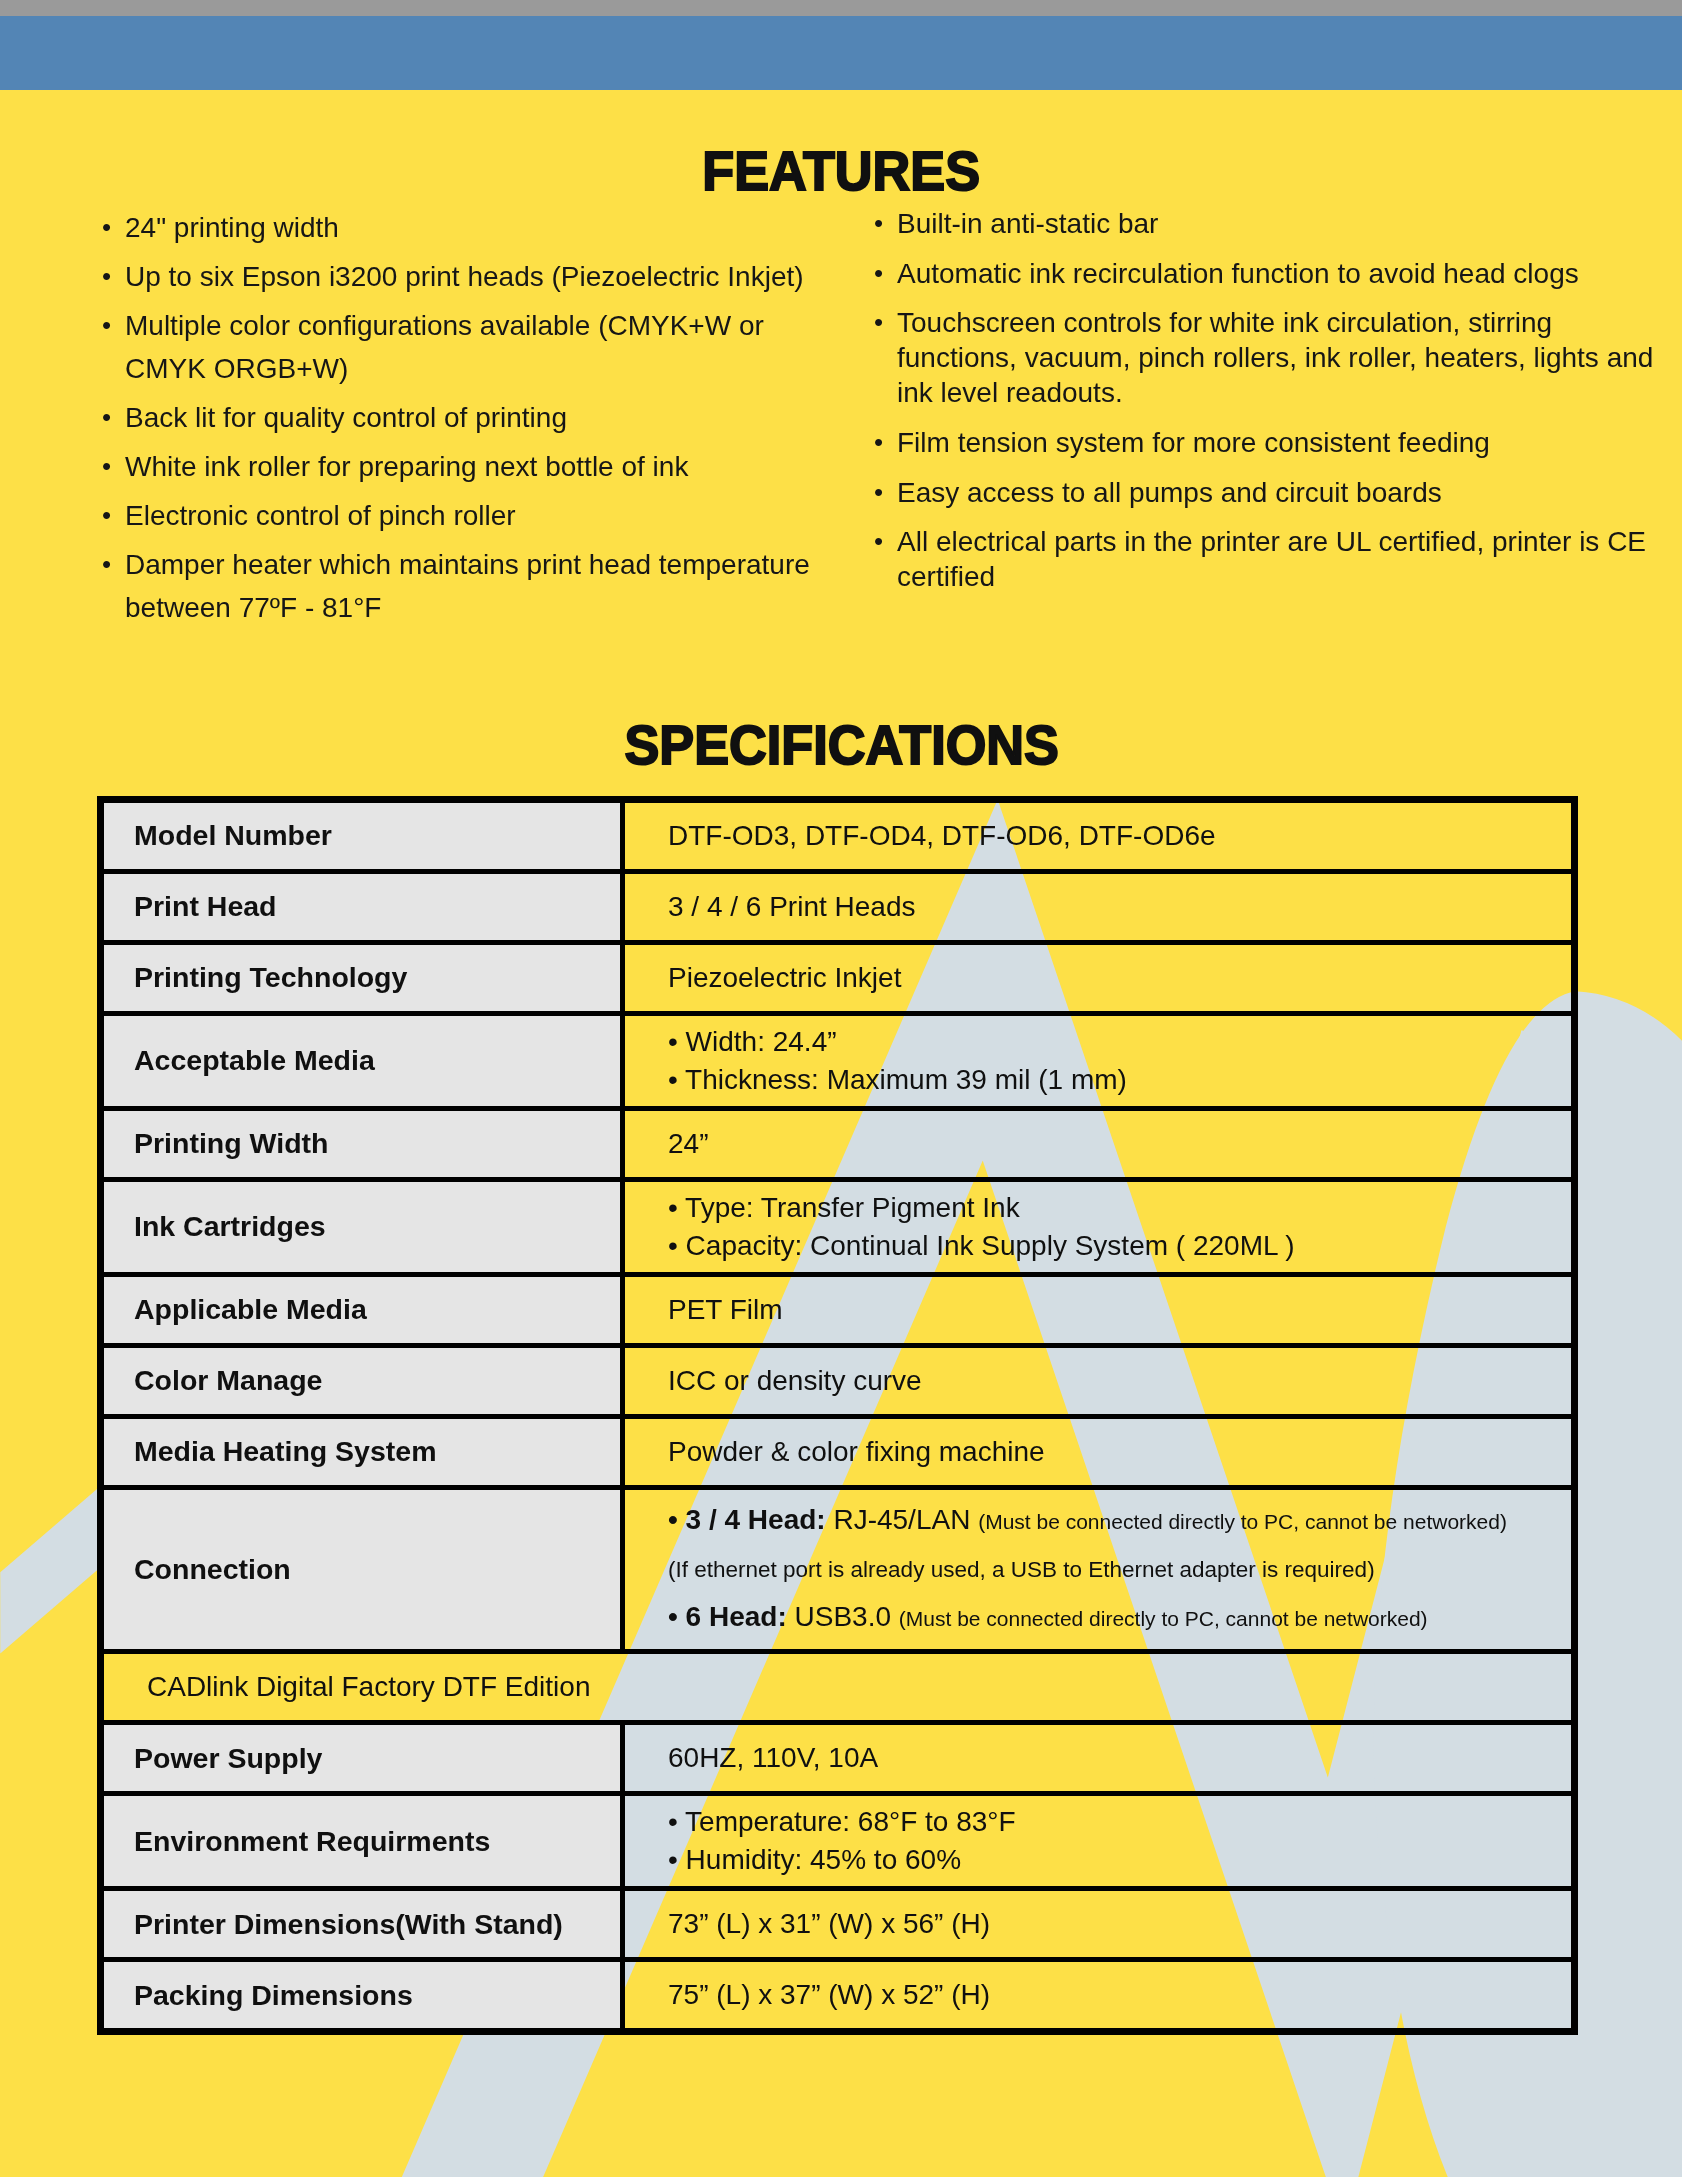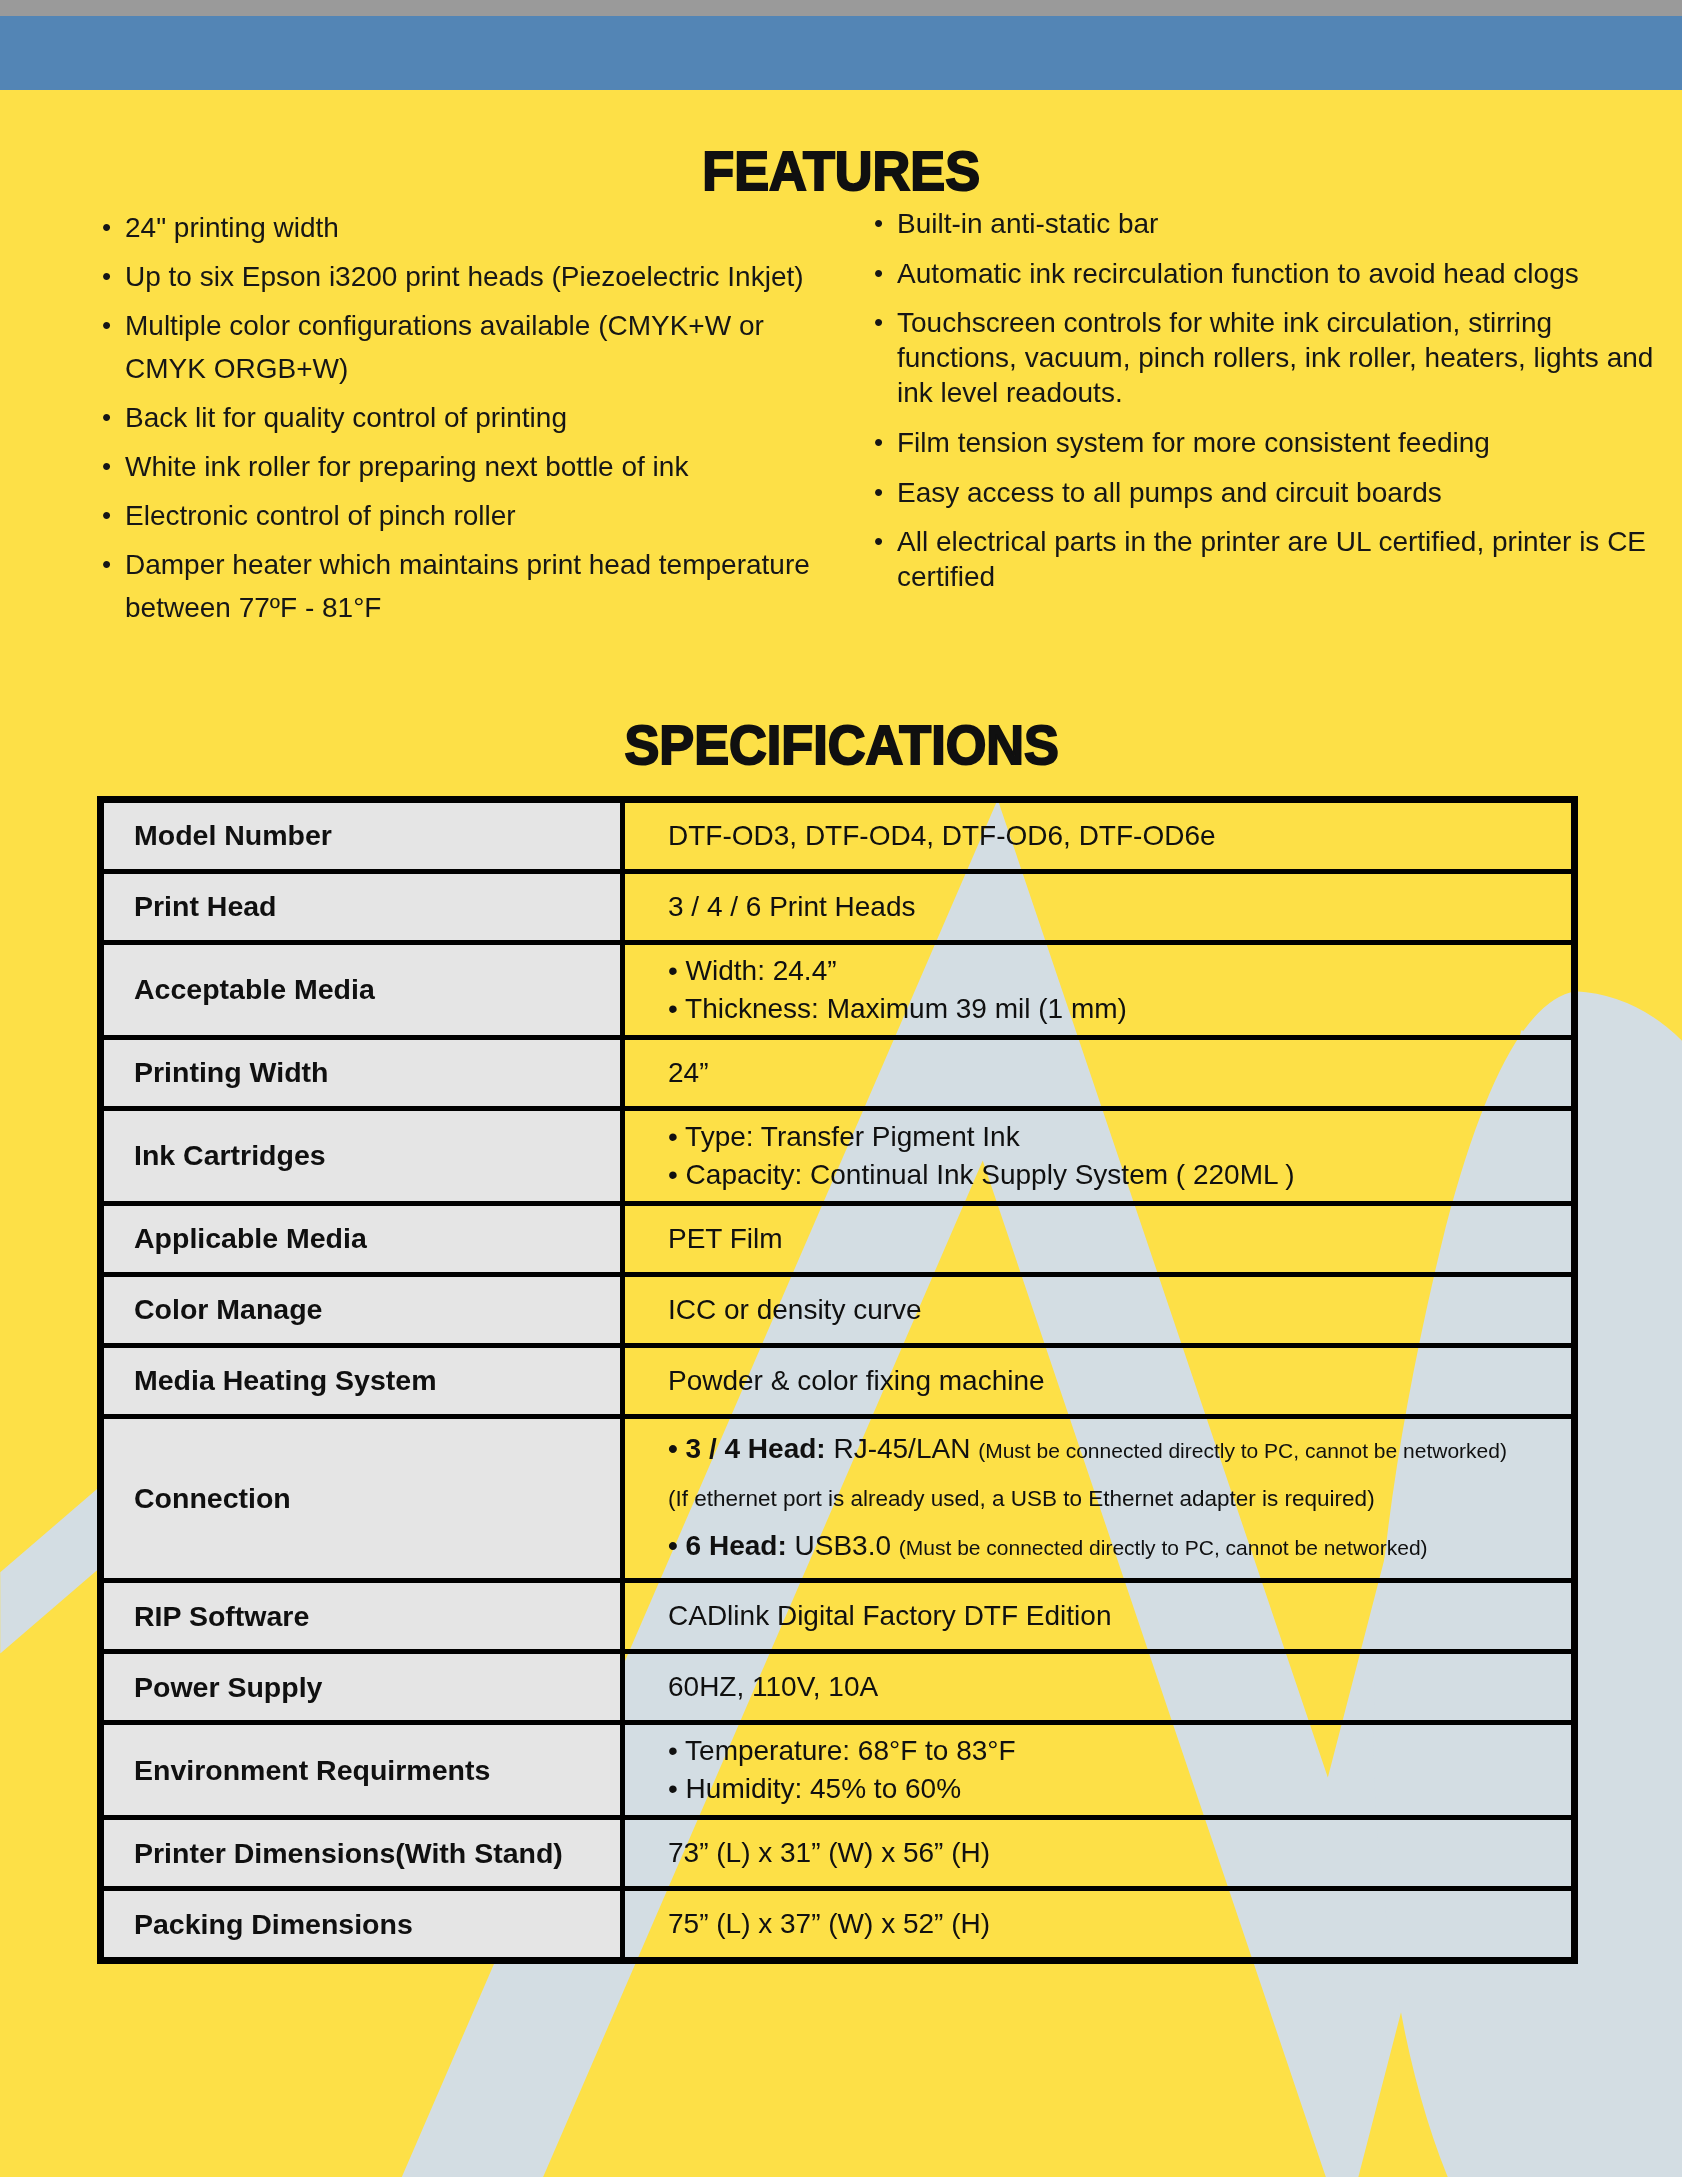--- a/index.html
+++ b/index.html
@@ -148,20 +148,26 @@
             <div class="vline"><span>DTF-OD3, DTF-OD4, DTF-OD6, DTF-OD6e</span></div>
           </div>
         </div>
         <div class="spec-row">
           <div class="label-cell">Print Head</div>
           <div class="value-cell">
             <div class="vline"><span>3 / 4 / 6 Print Heads</span></div>
           </div>
         </div>
         <div class="spec-row">
+          <div class="label-cell">Printing Technology</div>
+          <div class="value-cell">
+            <div class="vline"><span>Piezoelectric Inkjet</span></div>
+          </div>
+        </div>
+        <div class="spec-row">
           <div class="label-cell">Acceptable Media</div>
           <div class="value-cell">
             <div class="vline"><span>• Width: 24.4”</span></div>
             <div class="vline"><span>• Thickness: Maximum 39 mil (1 mm)</span></div>
           </div>
         </div>
         <div class="spec-row">
           <div class="label-cell">Printing Width</div>
           <div class="value-cell">
             <div class="vline"><span>24”</span></div>
@@ -194,21 +200,20 @@
         </div>
         <div class="spec-row row-connection">
           <div class="label-cell">Connection</div>
           <div class="value-cell">
             <div class="vline"><span class="seg-b">• 3 / 4 Head: </span><span>RJ-45/LAN </span><span class="seg-sm">(Must be connected directly to PC, cannot be networked)</span></div>
             <div class="vline"><span class="seg-sm2">(If ethernet port is already used, a USB to Ethernet adapter is required)</span></div>
             <div class="vline"><span class="seg-b">• 6 Head: </span><span>USB3.0 </span><span class="seg-sm">(Must be connected directly to PC, cannot be networked)</span></div>
           </div>
         </div>
         <div class="spec-row">
-          <div class="label-cell">RIP Software</div>
           <div class="value-cell">
             <div class="vline"><span>CADlink Digital Factory DTF Edition</span></div>
           </div>
         </div>
         <div class="spec-row">
           <div class="label-cell">Power Supply</div>
           <div class="value-cell">
             <div class="vline"><span>60HZ, 110V, 10A</span></div>
           </div>
         </div>

